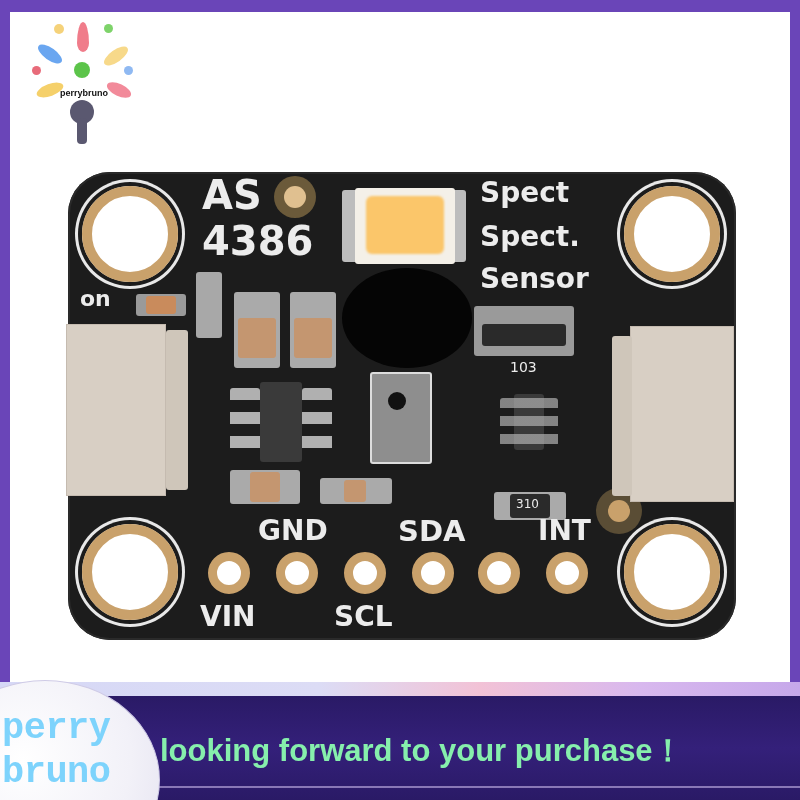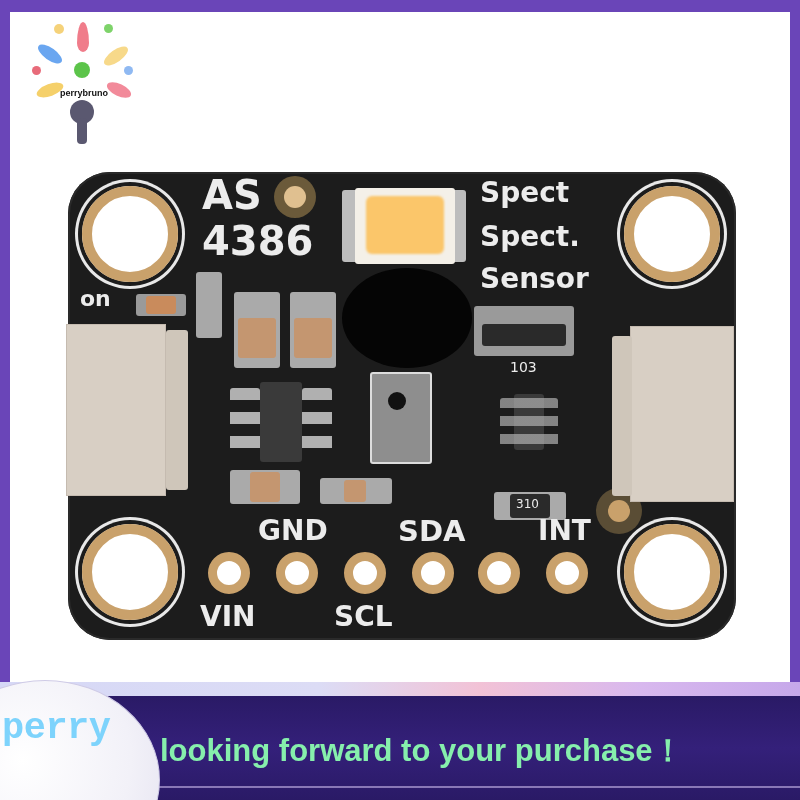--- a/index.html
+++ b/index.html
@@ -134,15 +134,16 @@
   <div class="pad" style="left:412px;top:552px;"></div>
   <div class="pad" style="left:478px;top:552px;"></div>
   <div class="pad" style="left:546px;top:552px;"></div>
 
   <div class="grad-strip"></div>
   <div class="banner"></div>
   <div class="banner-line"></div>
   <div class="disc"></div>
   <div class="brand">
     <div>perry</div>
+    <div>bruno</div>
   </div>
   <div class="tagline">looking forward to your purchase！</div>
 </div>
 
 </body></html>

